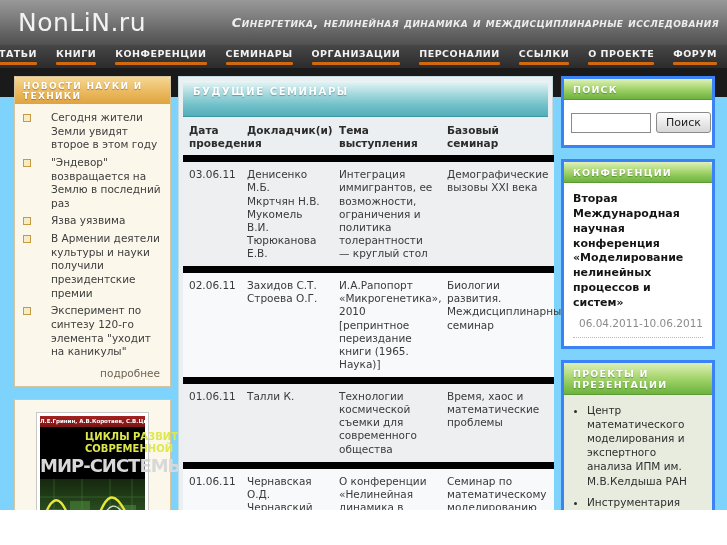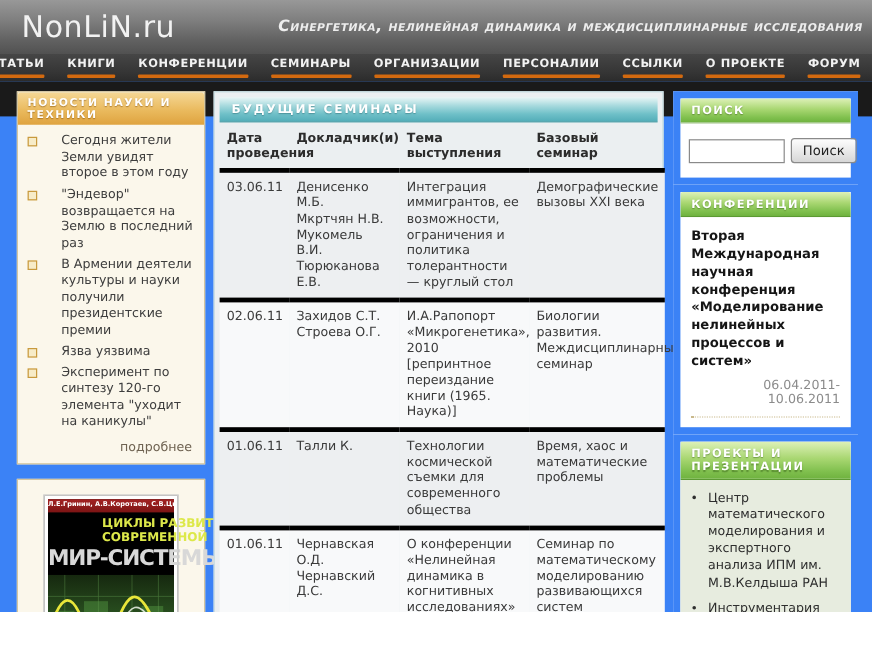--- a/index.html
+++ b/index.html
@@ -1,16 +1,16 @@
 <!DOCTYPE html>
 <html><head>
 <meta charset="utf-8">
 <style>
   html,body{margin:0;padding:0;}
-  #page{position:relative;width:727px;height:510px;background:#3b82f6;overflow:hidden;
+  #page{position:relative;width:727px;height:510px;background:#7dd3fc;overflow:hidden;
         font-family:"DejaVu Sans",sans-serif;color:#333;}
 
   
   .topbar{position:absolute;top:0;left:0;width:727px;height:45px;
           background:linear-gradient(180deg,#989898 0%,#7d7d7d 40%,#616161 75%,#515151 100%);
           display:flex;align-items:center;justify-content:space-between;}
   .logo{margin-left:18px;font-size:25px;color:#f2f2f2;letter-spacing:.5px;cursor:pointer;}
   .tagline{margin-right:8px;font-style:italic;font-weight:bold;font-variant:small-caps;
            color:#ededed;font-size:13px;letter-spacing:.4px;}
 
@@ -50,31 +50,31 @@
                   line-height:1.25;white-space:nowrap;padding-left:45px;}
   .cov-t1{margin-top:4px;}
   .cov-t3{font-size:18px;font-weight:bold;color:#d8d8d8;text-align:center;letter-spacing:-1px;
           line-height:1.15;white-space:nowrap;}
   .cov-art{display:block;margin-top:2px;}
 
   
   .panel-main{border:1px solid #c4dbe0;background:#ebeff1;padding:4px;}
   .hdr-teal{background:linear-gradient(180deg,#e9f6f6 0%,#a8dade 35%,#6fc0c8 70%,#54aeb9 100%);
             border-bottom:1px solid #3e98a3;color:#fff;font-weight:bold;font-size:10px;
-            letter-spacing:1.6px;padding:5px 10px 4px;text-shadow:0 1px 1px rgba(40,100,110,.5);}
+            letter-spacing:1.6px;padding:5px 10px 19px;text-shadow:0 1px 1px rgba(40,100,110,.5);}
   table.sem{width:100%;border-collapse:collapse;font-size:10.5px;color:#3a3a3a;table-layout:fixed;}
   table.sem th{text-align:left;font-weight:bold;color:#2c2c2c;padding:7px 6px 5px;
                vertical-align:top;border-bottom:2px solid #8d9498;line-height:1.25;}
-  table.sem td{padding:6px 6px;vertical-align:top;line-height:1.25;border-top:4px solid #000000;}
+  table.sem td{padding:6px 6px;vertical-align:top;line-height:1.25;border-top:7px solid #000000;}
   tr.row-odd td{background:#edeff1;}
   tr.row-even td{background:#f8f9fa;}
   td.speakers{white-space:pre-line;}
 
   
-  .panel-green{border:6px solid #3b82f6;background:#fff;}
+  .panel-green{border:3px solid #3b82f6;background:#fff;margin-bottom:11px;}
   .hdr-green{background:linear-gradient(180deg,#def1b8 0%,#a9d772 45%,#80c04e 80%,#6fb23f 100%);
              border-bottom:1px solid #5c9a33;color:#fff;font-weight:bold;font-size:9.5px;
              letter-spacing:1.2px;padding:5px 9px 4px;text-shadow:0 1px 1px rgba(50,90,20,.5);
              border-radius:2px 2px 0 0;}
   .search-body{padding:12px 7px;display:flex;gap:5px;align-items:center;}
   .search-body input{width:72px;height:16px;border:1px solid #8a8a8a;font-size:11px;padding:1px 3px;
                      font-family:"DejaVu Sans",sans-serif;}
   .search-body button{font-size:11px;color:#222;background:linear-gradient(180deg,#fdfdfd,#d7d7d7);
                       border:1px solid #8a8a8a;border-radius:3px;padding:3px 9px;cursor:pointer;
                       font-family:"DejaVu Sans",sans-serif;}
@@ -145,25 +145,25 @@
         <div class="news-item">
           <span class="bullet-sq"></span>
           <span>Сегодня жители Земли увидят второе в этом году</span>
         </div>
         <div class="news-item">
           <span class="bullet-sq"></span>
           <span>"Эндевор" возвращается на Землю в последний раз</span>
         </div>
         <div class="news-item">
           <span class="bullet-sq"></span>
+          <span>Язва уязвима</span>
+        </div>
+        <div class="news-item">
+          <span class="bullet-sq"></span>
           <span>В Армении деятели культуры и науки получили президентские премии</span>
-        </div>
-        <div class="news-item">
-          <span class="bullet-sq"></span>
-          <span>Язва уязвима</span>
         </div>
         <div class="news-item">
           <span class="bullet-sq"></span>
           <span>Эксперимент по синтезу 120-го элемента "уходит на каникулы"</span>
         </div>
         <div class="more-link">подробнее</div>
       </div>
     </div>
 
     <div class="panel-tan">

